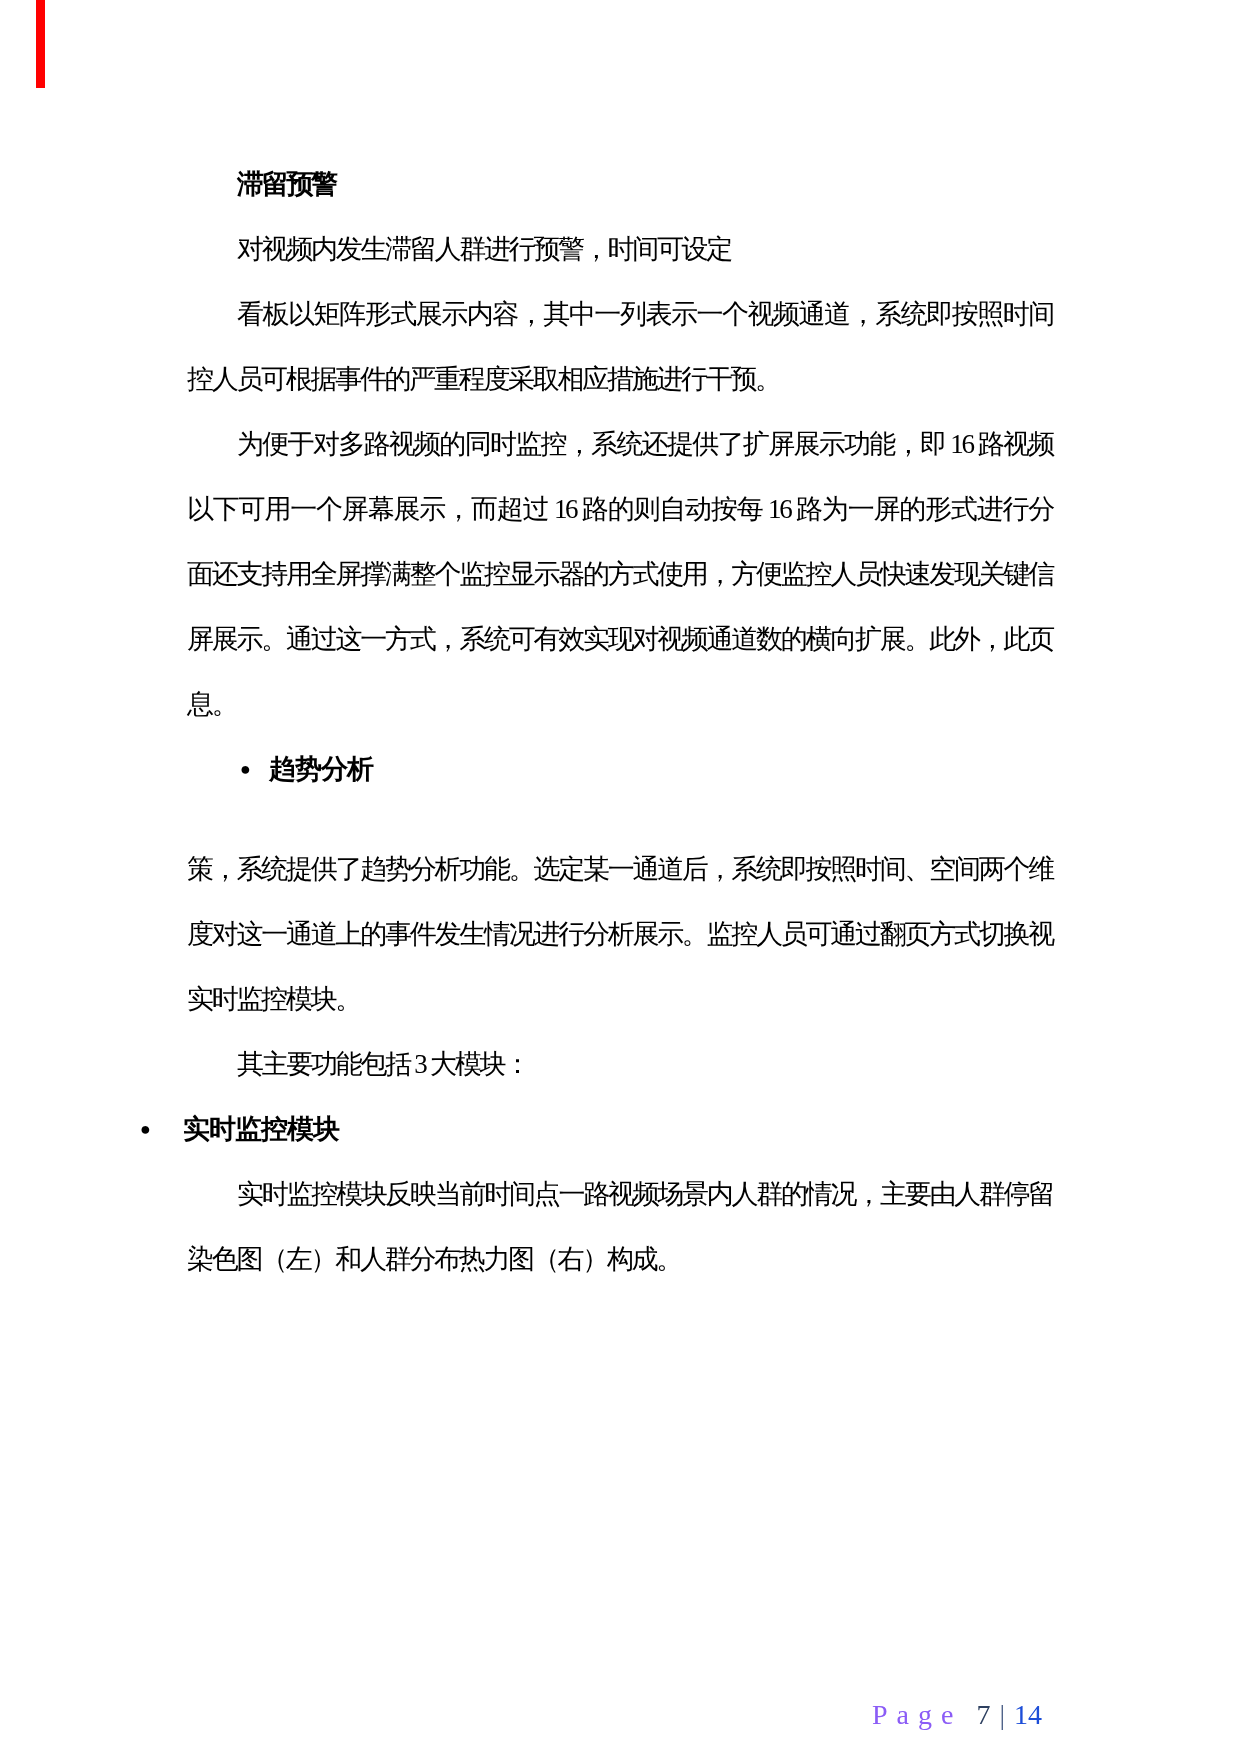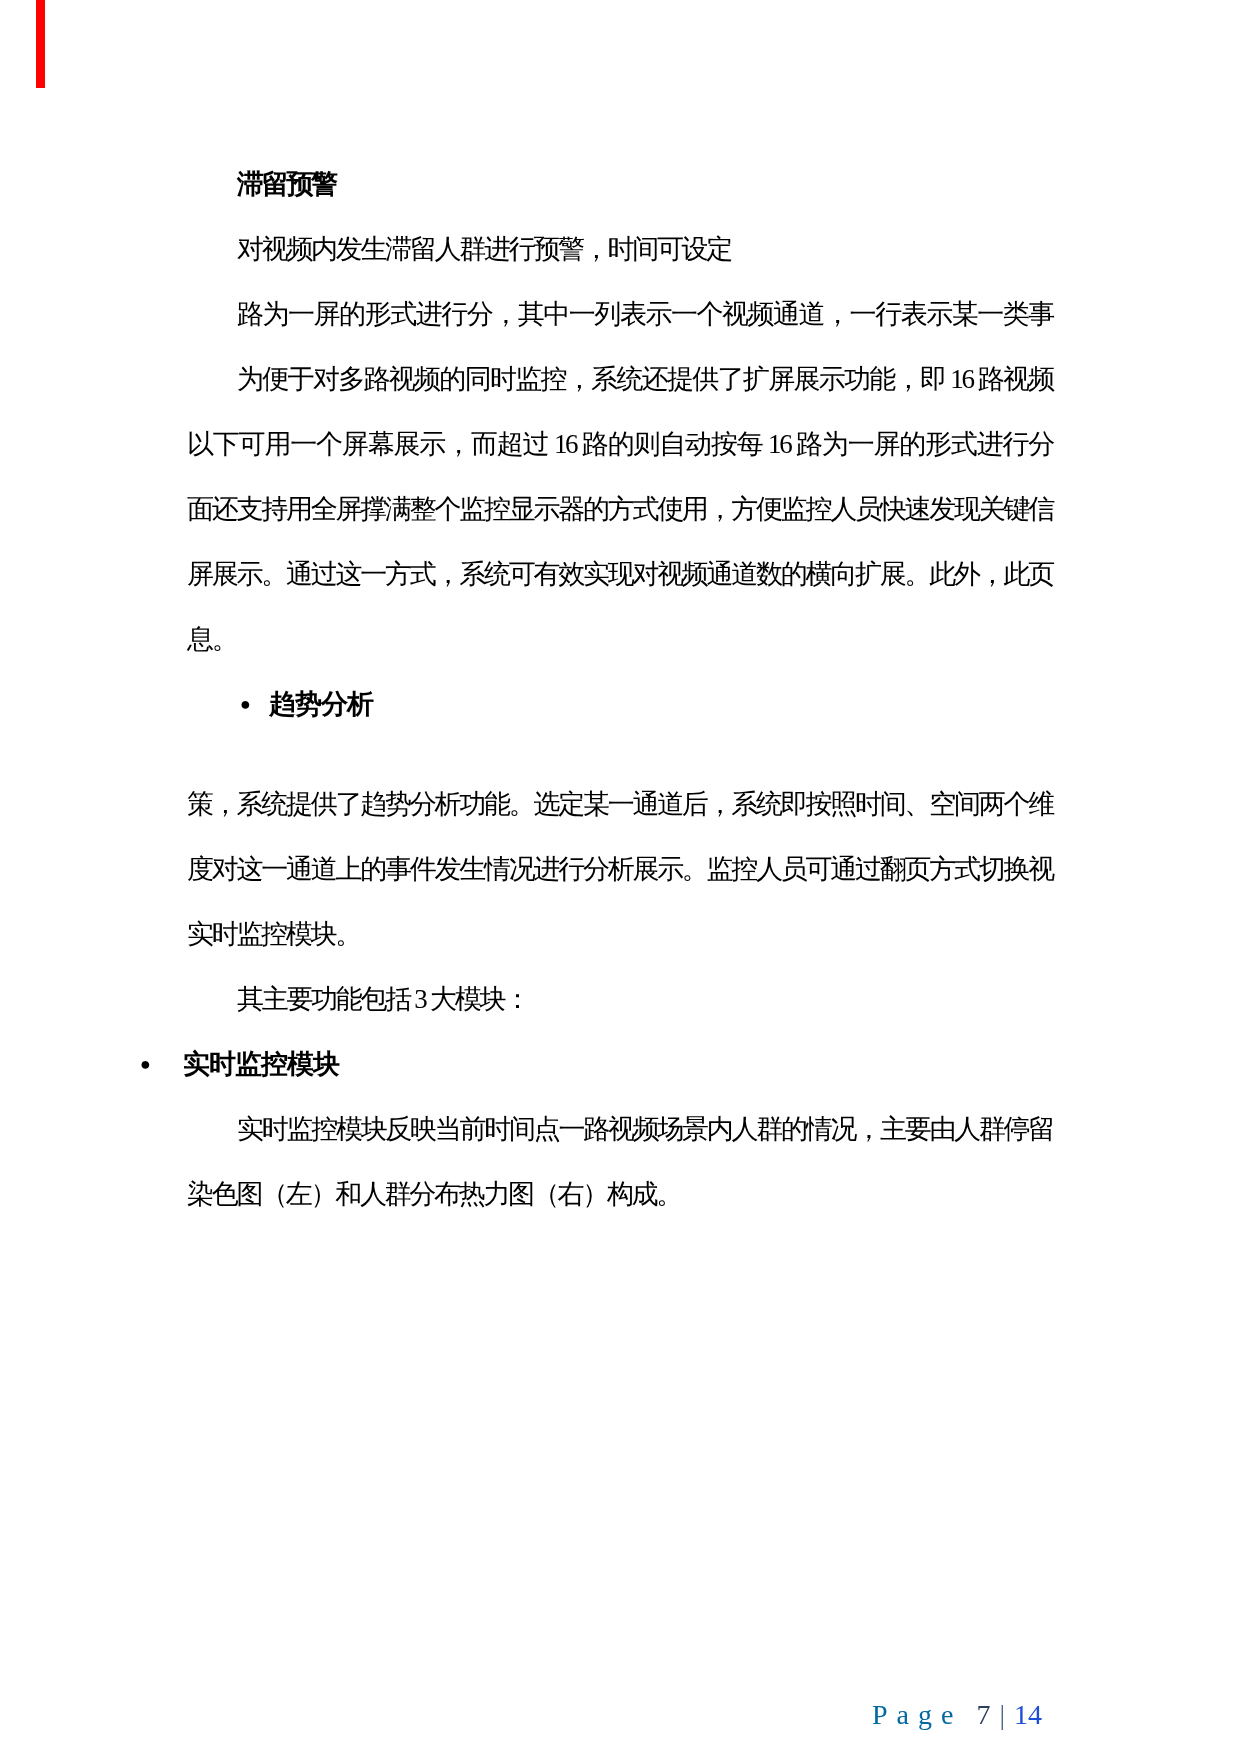--- a/index.html
+++ b/index.html
@@ -84,34 +84,35 @@
 </head>
 <body>
 
 <div class="page">
 
   <div class="margin-marker" style="background: rgb(255, 0, 0);"></div>
 
   <div class="doc-body" id="doc-body">
       <div class="line heading indent">滞留预警</div>
       <div class="line indent">对视频内发生滞留人群进行预警，时间可设定</div>
-      <div class="line indent justify">路为一屏的形式进行分，其中一列表示一个视频通道，一行表示某一类事</div>
+      <div class="line indent justify">看板以矩阵形式展示内容，其中一列表示一个视频通道，系统即按照时间</div>
+      <div class="line">控人员可根据事件的严重程度采取相应措施进行干预。</div>
       <div class="line indent justify">为便于对多路视频的同时监控，系统还提供了扩屏展示功能，即 16 路视频</div>
       <div class="line justify">以下可用一个屏幕展示，而超过 16 路的则自动按每 16 路为一屏的形式进行分</div>
       <div class="line justify">面还支持用全屏撑满整个监控显示器的方式使用，方便监控人员快速发现关键信</div>
       <div class="line justify">屏展示。通过这一方式，系统可有效实现对视频通道数的横向扩展。此外，此页</div>
       <div class="line">息。</div>
       <div class="bullet-line bullet-inner"><span class="dot">●</span><span>趋势分析</span></div>
       <div class="spacer"></div>
       <div class="line justify">策，系统提供了趋势分析功能。选定某一通道后，系统即按照时间、空间两个维</div>
       <div class="line justify">度对这一通道上的事件发生情况进行分析展示。监控人员可通过翻页方式切换视</div>
       <div class="line">实时监控模块。</div>
       <div class="line indent">其主要功能包括 3 大模块：</div>
       <div class="bullet-line bullet-outer"><span class="dot">●</span><span>实时监控模块</span></div>
       <div class="line indent justify">实时监控模块反映当前时间点一路视频场景内人群的情况，主要由人群停留</div>
       <div class="line">染色图（左）和人群分布热力图（右）构成。</div>
     </div>
 
   <div class="footer">
-    <span class="label" style="color: #0369a1;">Page</span><span class="num page-number" style="color: rgb(46, 64, 96);">7</span><span class="sep num">|</span><span class="num" style="color: #1d4ed8;">14</span>
+    <span class="label" style="color: #8b5cf6;">Page</span><span class="num page-number" style="color: rgb(46, 64, 96);">7</span><span class="sep num">|</span><span class="num" style="color: #1d4ed8;">14</span>
   </div>
 
 </div>
 
 </body></html>

